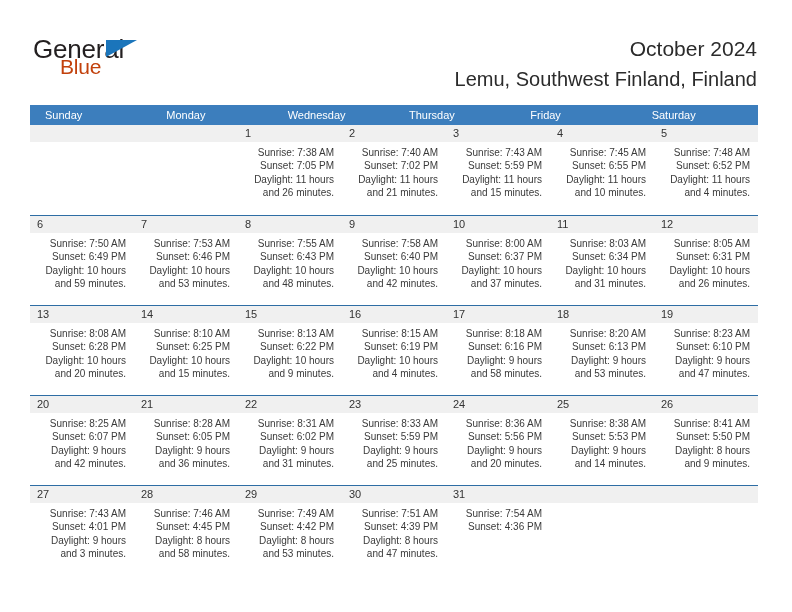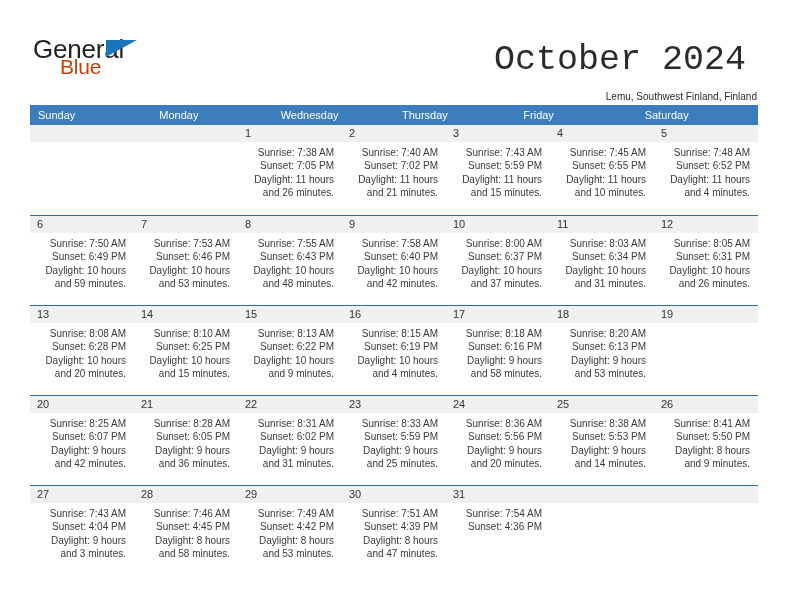--- a/index.html
+++ b/index.html
@@ -62,29 +62,29 @@
     border-bottom: 17px solid transparent;
   }
 
   .title-block {
     position: absolute;
     right: 35px;
     top: 33px;
     text-align: right;
   }
   .cal-title {
-    font-size: 35px;
+    font-size: 21px;
     color: #2b2b2b;
     line-height: 32px;
     font-weight: normal;
-    margin: 11px;
-    font-family: Liberation Mono, monospace;
+    margin: 0;
+    font-family: Liberation Sans, sans-serif;
   }
   .cal-subtitle {
-    font-size: 10px;
+    font-size: 20px;
     color: #2b2b2b;
     line-height: 20px;
     margin: 4px 0 0 0;
     font-family: "Liberation Sans", sans-serif;
     text-align: right;
   }
 
   
   .calendar {
     position: absolute;
@@ -95,21 +95,21 @@
   .dow-row {
     display: flex;
     background: #3c7ebd;
     height: 20px;
   }
   .dow {
     flex: 1 1 0;
     color: #ffffff;
     font-size: 11px;
     line-height: 20px;
-    padding-left: 8px;
+    padding-left: 15px;
     font-family: "Liberation Sans", sans-serif;
     white-space: nowrap;
     overflow: hidden;
   }
 
   .week {
     display: flex;
     border-top: 1px solid #2e6da4;
     height: 90px;
   }
@@ -349,20 +349,25 @@
             <div class="daynum">18</div>
             <div class="info">
               <div>Sunrise: 8:20 AM</div>
               <div>Sunset: 6:13 PM</div>
               <div class="daylight">Daylight: 9 hours and 53 minutes.</div>
             </div>
           </div>
           <div class="day">
             <div class="numbar"></div>
             <div class="daynum">19</div>
+            <div class="info">
+              <div>Sunrise: 8:23 AM</div>
+              <div>Sunset: 6:10 PM</div>
+              <div class="daylight">Daylight: 9 hours and 47 minutes.</div>
+            </div>
           </div>
         </div>
         <div class="week">
           <div class="day">
             <div class="numbar"></div>
             <div class="daynum">20</div>
             <div class="info">
               <div>Sunrise: 8:25 AM</div>
               <div>Sunset: 6:07 PM</div>
               <div class="daylight">Daylight: 9 hours and 42 minutes.</div>
@@ -422,21 +427,21 @@
               <div class="daylight">Daylight: 8 hours and 9 minutes.</div>
             </div>
           </div>
         </div>
         <div class="week">
           <div class="day">
             <div class="numbar"></div>
             <div class="daynum">27</div>
             <div class="info">
               <div>Sunrise: 7:43 AM</div>
-              <div>Sunset: 4:04 PM</div>
+              <div>Sunset: 4:01 PM</div>
               <div class="daylight">Daylight: 9 hours and 3 minutes.</div>
             </div>
           </div>
           <div class="day">
             <div class="numbar"></div>
             <div class="daynum">28</div>
             <div class="info">
               <div>Sunrise: 7:46 AM</div>
               <div>Sunset: 4:45 PM</div>
               <div class="daylight">Daylight: 8 hours and 58 minutes.</div>

